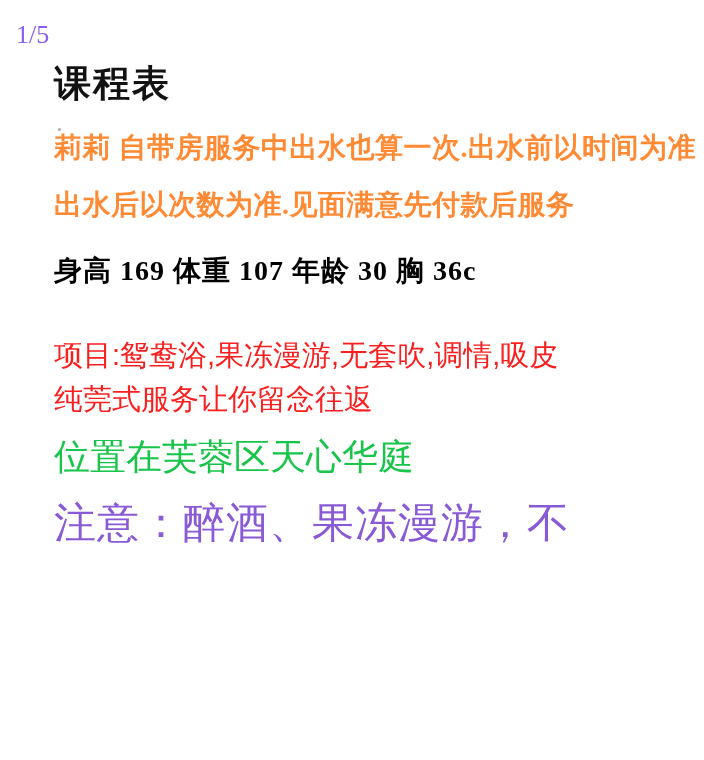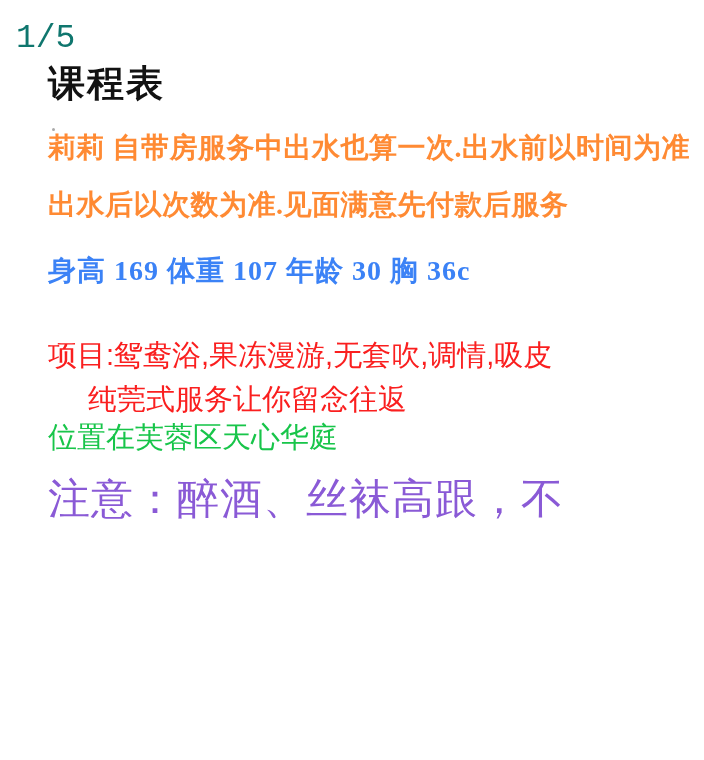--- a/index.html
+++ b/index.html
@@ -17,28 +17,28 @@
   .page {
     position: relative;
     width: 704px;
     height: 760px;
     background: #ffffff;
   }
   .page-counter {
     position: absolute;
     left: 16px;
     top: 20px;
-    font-size: 33px;
-    color: #0f766e;
-    font-family: Liberation Mono, monospace;
+    font-size: 26px;
+    color: #8b5cf6;
+    font-family: Liberation Serif, serif;
     letter-spacing: 0px;
   }
   .content {
     position: absolute;
-    left: 48px;
+    left: 54px;
     top: 62px;
     width: 630px;
   }
   .title {
     font-family: "Liberation Serif", serif;
     font-weight: bold;
     font-size: 37px;
     color: #121212;
     letter-spacing: 2px;
     line-height: 1.2;
@@ -63,49 +63,48 @@
     margin-bottom: 24px;
     white-space: nowrap;
   }
   .orange-line.second {
     margin-bottom: 32px;
   }
   .stats-line {
     font-family: "Liberation Serif", serif;
     font-weight: bold;
     font-size: 28px;
-    color: #3b82f6;
+    color: #000000;
     letter-spacing: 1px;
     line-height: 1.25;
     margin-bottom: 12px;
   }
   .red-block {
     font-family: "Liberation Sans", sans-serif;
     color: #fa1f1f;
     font-size: 29px;
     line-height: 1.32;
     letter-spacing: 0px;
   }
   .red-line {
     white-space: nowrap;
     margin-top: 48px;
   }
   .red-emph {
     margin-top: 6px;
     font-size: 29px;
     color: #fa1f1f;
     white-space: nowrap;
-    margin-left: 40px;
   }
   .green-line {
     font-family: "Liberation Sans", sans-serif;
     color: #18c54a;
-    font-size: 29px;
+    font-size: 36px;
     line-height: 1.3;
-    margin-top: 1px;
+    margin-top: 16px;
     white-space: nowrap;
   }
   .purple-block {
     font-family: "Liberation Sans", sans-serif;
     color: #8a5ad6;
     font-size: 42px;
     line-height: 1.35;
     margin-top: 14px;
     letter-spacing: 1px;
   }
@@ -132,17 +131,17 @@
     <div class="stats-line">身高 169 体重 107 年龄 30 胸 36c</div>
 
     <div class="red-block">
       <div class="red-line">项目:鸳鸯浴,果冻漫游,无套吹,调情,吸皮</div>
       <div class="red-emph">纯莞式服务让你留念往返</div>
     </div>
 
     <div class="green-line">位置在芙蓉区天心华庭</div>
 
     <div class="purple-block">
-      <div class="purple-line">注意：醉酒、丝袜高跟，不</div>
+      <div class="purple-line">注意：醉酒、果冻漫游，不</div>
     </div>
 
   </div>
 </div>
 
 </body></html>

